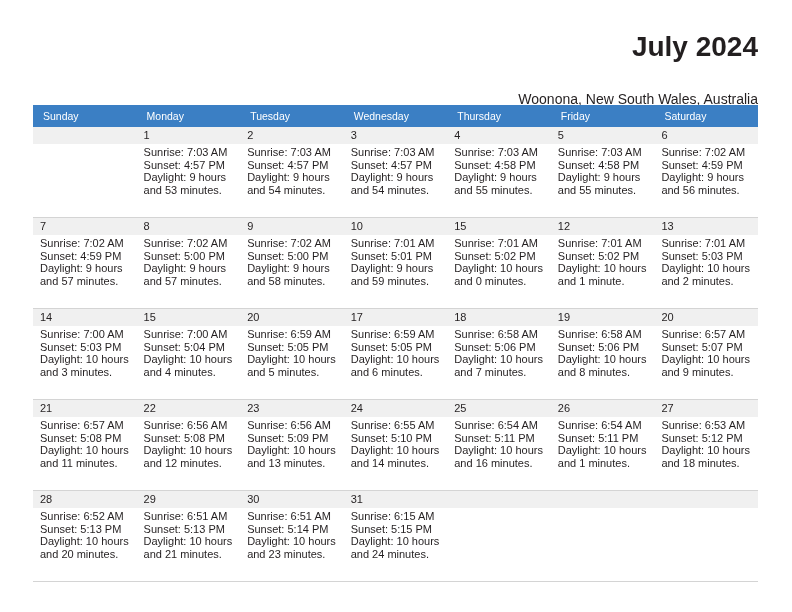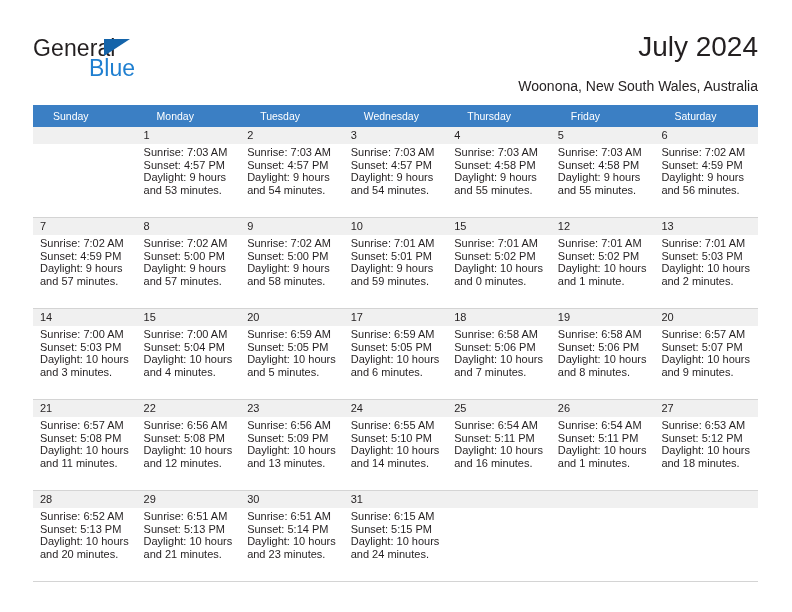--- a/index.html
+++ b/index.html
@@ -67,45 +67,46 @@
     position: absolute;
     right: 0;
     top: 0;
     text-align: right;
   }
   .cal-title {
     font-size: 28px;
     color: #231f20;
     line-height: 34px;
     white-space: nowrap;
+    font-weight: bold;
   }
   .cal-subtitle {
     font-size: 14px;
     color: #231f20;
     line-height: 20px;
-    margin-top: 12px;
+    margin-top: 25px;
     white-space: nowrap;
   }
 
   
   .calendar {
     position: absolute;
     left: 33px;
     top: 105px;
     width: 725px;
     border-collapse: collapse;
     table-layout: fixed;
   }
   .calendar th {
     background: #3b7fc4;
     color: #ffffff;
     font-size: 10.5px;
     font-weight: normal;
     text-align: left;
-    padding: 5px 0 5px 20px;
+    padding: 5px 0 5px 10px;
     height: 19px;
     border: none;
   }
   .calendar td {
     vertical-align: top;
     border: none;
     padding: 0;
     width: 103.57px;
     height: 90px;
   }
@@ -139,25 +140,20 @@
     background: #d4d4d4;
   }
 </style>
 </head>
 <body>
 
 <div class="page">
 
   <div class="header">
 
-    <div class="logo">
-      <span class="logo-general">General</span>
-      <span class="logo-triangle"></span>
-      <span class="logo-blue">Blue</span>
-    </div>
 
     <div class="title-block">
       <div class="cal-title">July 2024</div>
       <div class="cal-subtitle">Woonona, New South Wales, Australia</div>
     </div>
 
   </div>
 
   <table class="calendar">
     <thead>

